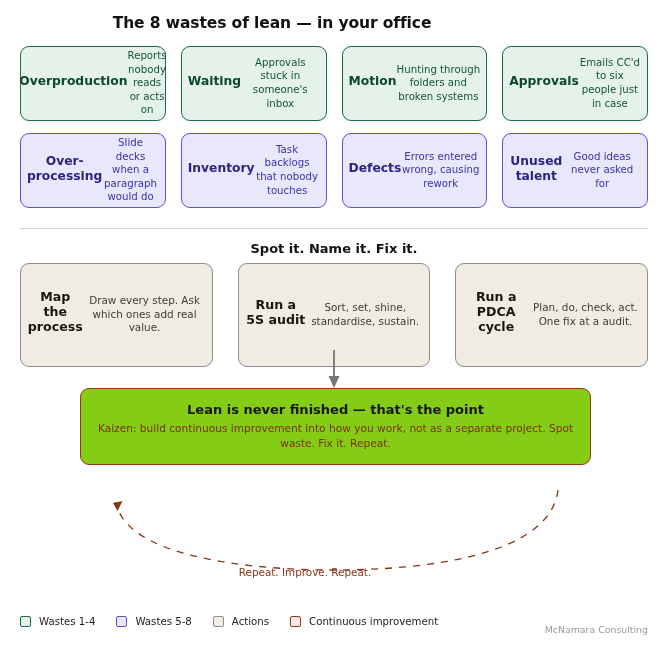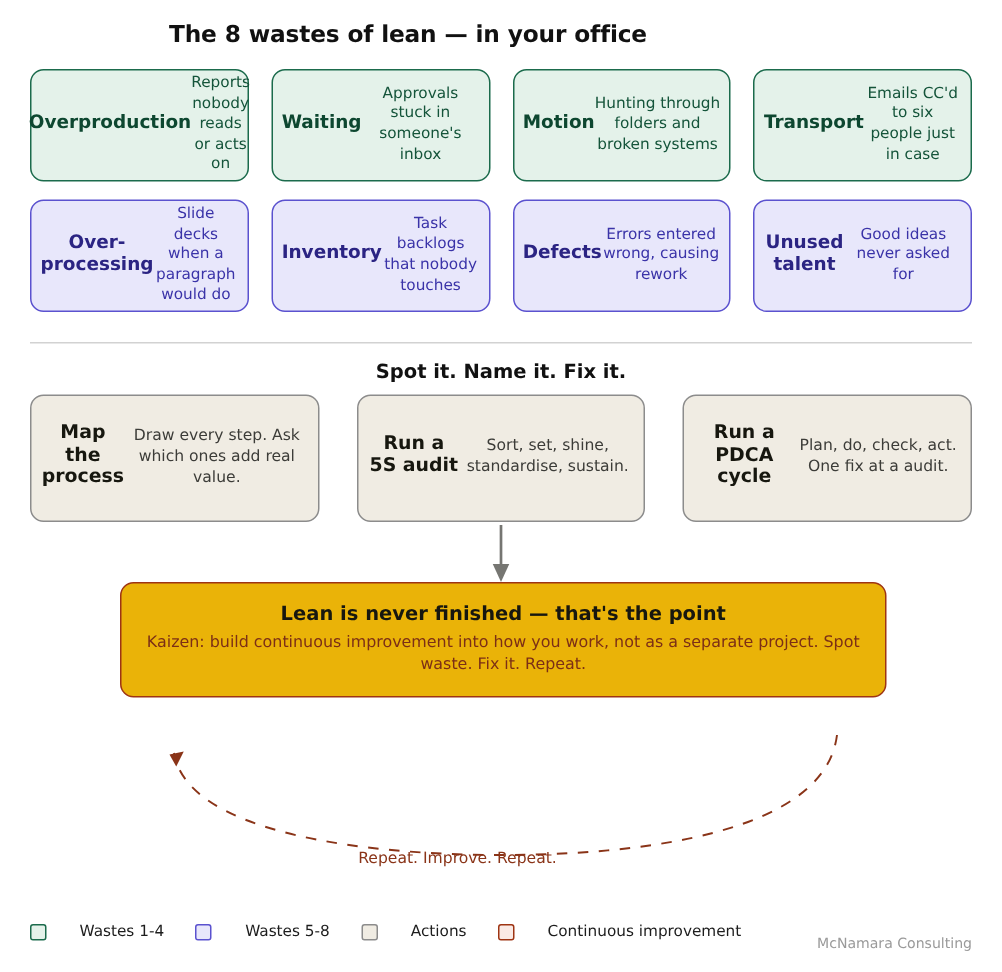--- a/index.html
+++ b/index.html
@@ -112,21 +112,21 @@
   #row-actions {
     position: absolute;
     left: 20px;
     top: 263px;
     width: 628px;
     display: flex;
     gap: 25px;
   }
   .card.action {
     width: 192.6px;
-    height: 85px;
+    height: 104px;
     background: #f0ece3;
     border-color: #8c8c8c;
     color: #3a3a36;
     border-radius: 9px;
   }
   .card.action .card-title {
     font-size: 12.6px;
     color: #17170f;
     margin-bottom: 4px;
   }
@@ -145,21 +145,21 @@
   }
 
   
   #kaizen-box {
     position: absolute;
     left: 80px;
     top: 388px;
     width: 511px;
     height: 77px;
     box-sizing: border-box;
-    background: #eab308;
+    background: #84cc16;
     border: 1.3px solid #9e3413;
     border-radius: 9px;
     display: flex;
     flex-direction: column;
     align-items: center;
     justify-content: center;
     text-align: center;
     padding: 3px 10px;
   }
   #kaizen-box .kaizen-title {
@@ -197,21 +197,21 @@
     position: absolute;
     left: 20px;
     top: 616px;
     display: flex;
     align-items: center;
     gap: 21px;
   }
   .legend-item {
     display: flex;
     align-items: center;
-    gap: 22px;
+    gap: 8px;
   }
   .legend-swatch {
     width: 11px;
     height: 11px;
     border-radius: 2px;
     border-width: 1.2px;
     border-style: solid;
     box-sizing: border-box;
     flex: none;
   }
@@ -244,21 +244,21 @@
     </div>
     <div class="card green">
       <div class="card-title">Waiting</div>
       <div class="card-desc">Approvals stuck in someone's inbox</div>
     </div>
     <div class="card green">
       <div class="card-title">Motion</div>
       <div class="card-desc">Hunting through folders and broken systems</div>
     </div>
     <div class="card green">
-      <div class="card-title">Transport</div>
+      <div class="card-title">Approvals</div>
       <div class="card-desc">Emails CC'd to six people just in case</div>
     </div>
   </div>
 
   <div class="row" id="row-wastes-2">
     <div class="card purple">
       <div class="card-title">Over-processing</div>
       <div class="card-desc">Slide decks when a paragraph would do</div>
     </div>
     <div class="card purple">

